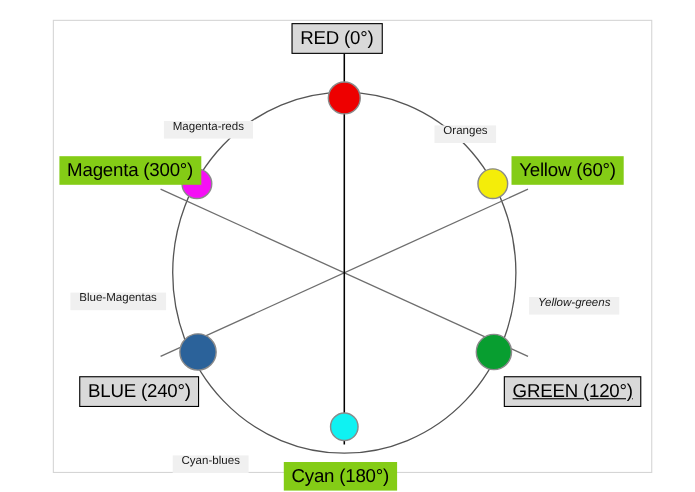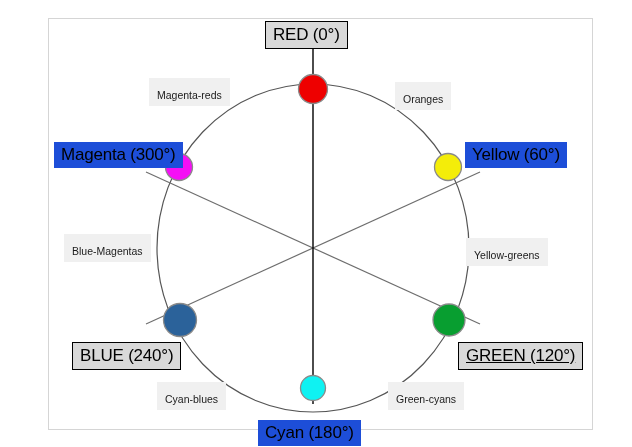--- a/index.html
+++ b/index.html
@@ -37,46 +37,47 @@
   }
   
   .label {
     position: absolute;
     white-space: nowrap;
     color: #000000;
     line-height: 1;
     box-sizing: border-box;
   }
   .primary-label {
-    background: #1d4ed8;
+    background: #84cc16;
     font-size: 17px;
     padding: 4px 7px 5px 7px;
     letter-spacing: -0.2px;
   }
   .primary-label.boxed {
     border: 1.5px solid #000000;
     background: #d9d9d9;
   }
   .secondary-label {
     background: #f0f0f0;
     font-size: 10.5px;
-    padding: 12px 8px 5px 8px;
+    padding: 0 8px 5px 8px;
     color: #1a1a1a;
+    margin-top: 32px;
   }
   
   #label-red      { left: 265px; top: 21px; }
   #label-yellow   { left: 453px; top: 142px; margin-left: 12px; }
   #label-green    { left: 458px; top: 342px; text-decoration: underline; }
   #label-cyan     { left: 258px; top: 399px; margin-top: 21px; }
   #label-blue     { left: 72px;  top: 342px; }
   #label-magenta  { left: 54px;  top: 142px; }
 
   #label-magenta-reds  { left: 149px; top: 78px; }
   #label-oranges       { left: 395px; top: 82px; }
-  #label-yellow-greens { left: 466px; top: 238px; }
+  #label-yellow-greens { left: 481px; top: 238px; font-style: italic; }
   #label-green-cyans   { left: 388px; top: 382px; }
   #label-cyan-blues    { left: 157px; top: 382px; }
   #label-blue-magentas { left: 64px;  top: 234px; }
 </style>
 </head>
 <body>
 
 <div id="stage">
 
   <div id="frame"></div>
@@ -110,19 +111,18 @@
   <div class="label primary-label boxed" id="label-blue">BLUE (240°)</div>
 
   <div class="label primary-label" id="label-magenta">Magenta (300°)</div>
 
   <div class="label secondary-label" id="label-magenta-reds">Magenta-reds</div>
 
   <div class="label secondary-label" id="label-oranges">Oranges</div>
 
   <div class="label secondary-label" id="label-yellow-greens">Yellow-greens</div>
 
-  <div class="label secondary-label" id="label-green-cyans">Green-cyans</div>
 
   <div class="label secondary-label" id="label-cyan-blues">Cyan-blues</div>
 
   <div class="label secondary-label" id="label-blue-magentas">Blue-Magentas</div>
 
 </div>
 
 </body></html>

